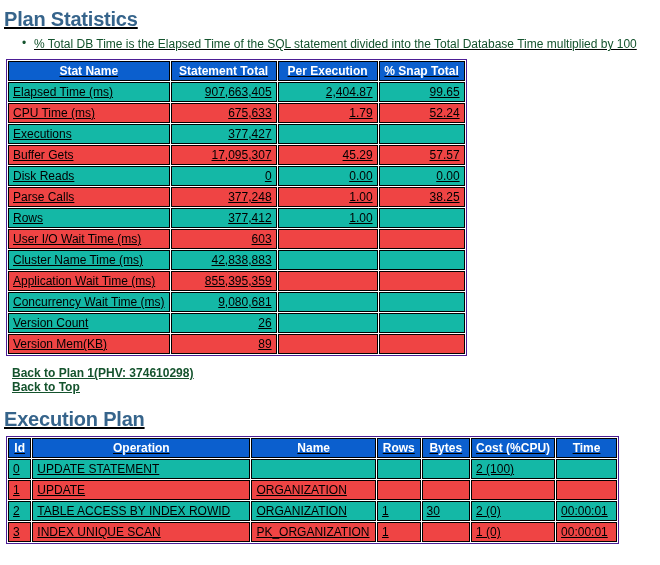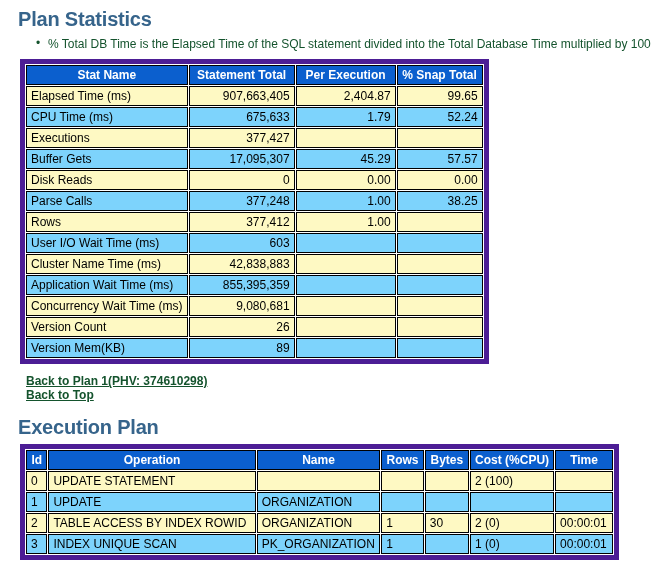--- a/index.html
+++ b/index.html
@@ -9,23 +9,24 @@
   }
   body {
     width: 660px;
     height: 565px;
     overflow: hidden;
     font-family: "Liberation Sans", sans-serif;
     font-size: 12px;
     color: #000000;
   }
   .page {
-    padding: 6px 0 0 18px;
+    padding: 6px 0 0 4px;
     box-sizing: border-box;
     width: 619px;
+    text-decoration: underline;
   }
   h2.section-title {
     font-family: "Liberation Sans", sans-serif;
     font-size: 20px;
     font-weight: bold;
     color: #36648B;
     margin: 2px 0 6px 0;
     letter-spacing: -0.2px;
   }
   h2.section-title.second {
@@ -48,21 +49,21 @@
     content: "\2022";
     position: absolute;
     left: -12px;
     top: -1px;
     font-size: 12px;
   }
 
   table.awr {
     border-collapse: separate;
     border-spacing: 1px;
-    border: 5px solid #4c1d95;
+    border: 1px solid #4c1d95;
     background: #ffffff;
     margin: 2px 0 0 2px;
     font-size: 12px;
   }
   table.awr th {
     background: #0B5FCE;
     color: #ffffff;
     font-weight: bold;
     font-size: 12px;
     text-align: center;
@@ -73,22 +74,22 @@
   }
   table.awr td {
     border: 1px solid #000000;
     padding: 1px 4px;
     font-size: 12px;
     line-height: 16px;
     white-space: nowrap;
     height: 16px;
     vertical-align: middle;
   }
-  table.awr tr.odd td { background: #fef9c3; }
-  table.awr tr.even td { background: #7dd3fc; }
+  table.awr tr.odd td { background: #14b8a6; }
+  table.awr tr.even td { background: #ef4444; }
   td.num { text-align: right; }
   td.txt { text-align: left; }
 
   
   table#stats-table th.c-name   { width: 150px; }
   table#stats-table th.c-stmt   { width: 96px; }
   table#stats-table th.c-exec   { width: 90px; }
   table#stats-table th.c-snap   { width: 76px; }
 
   

